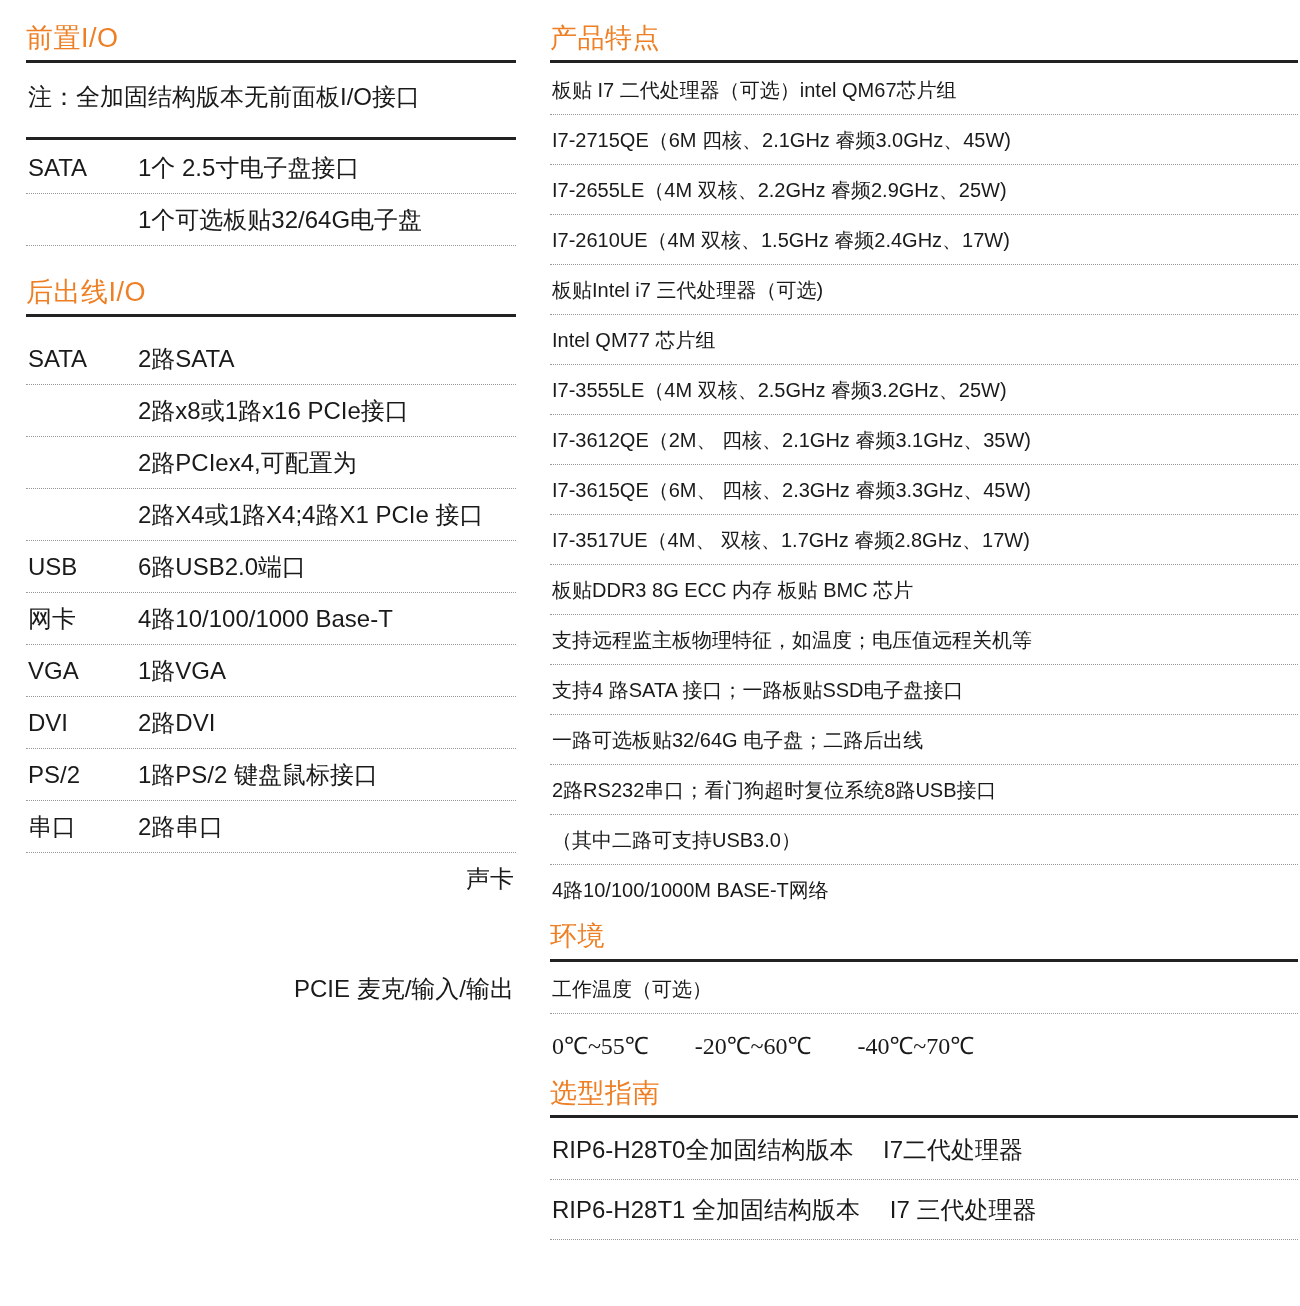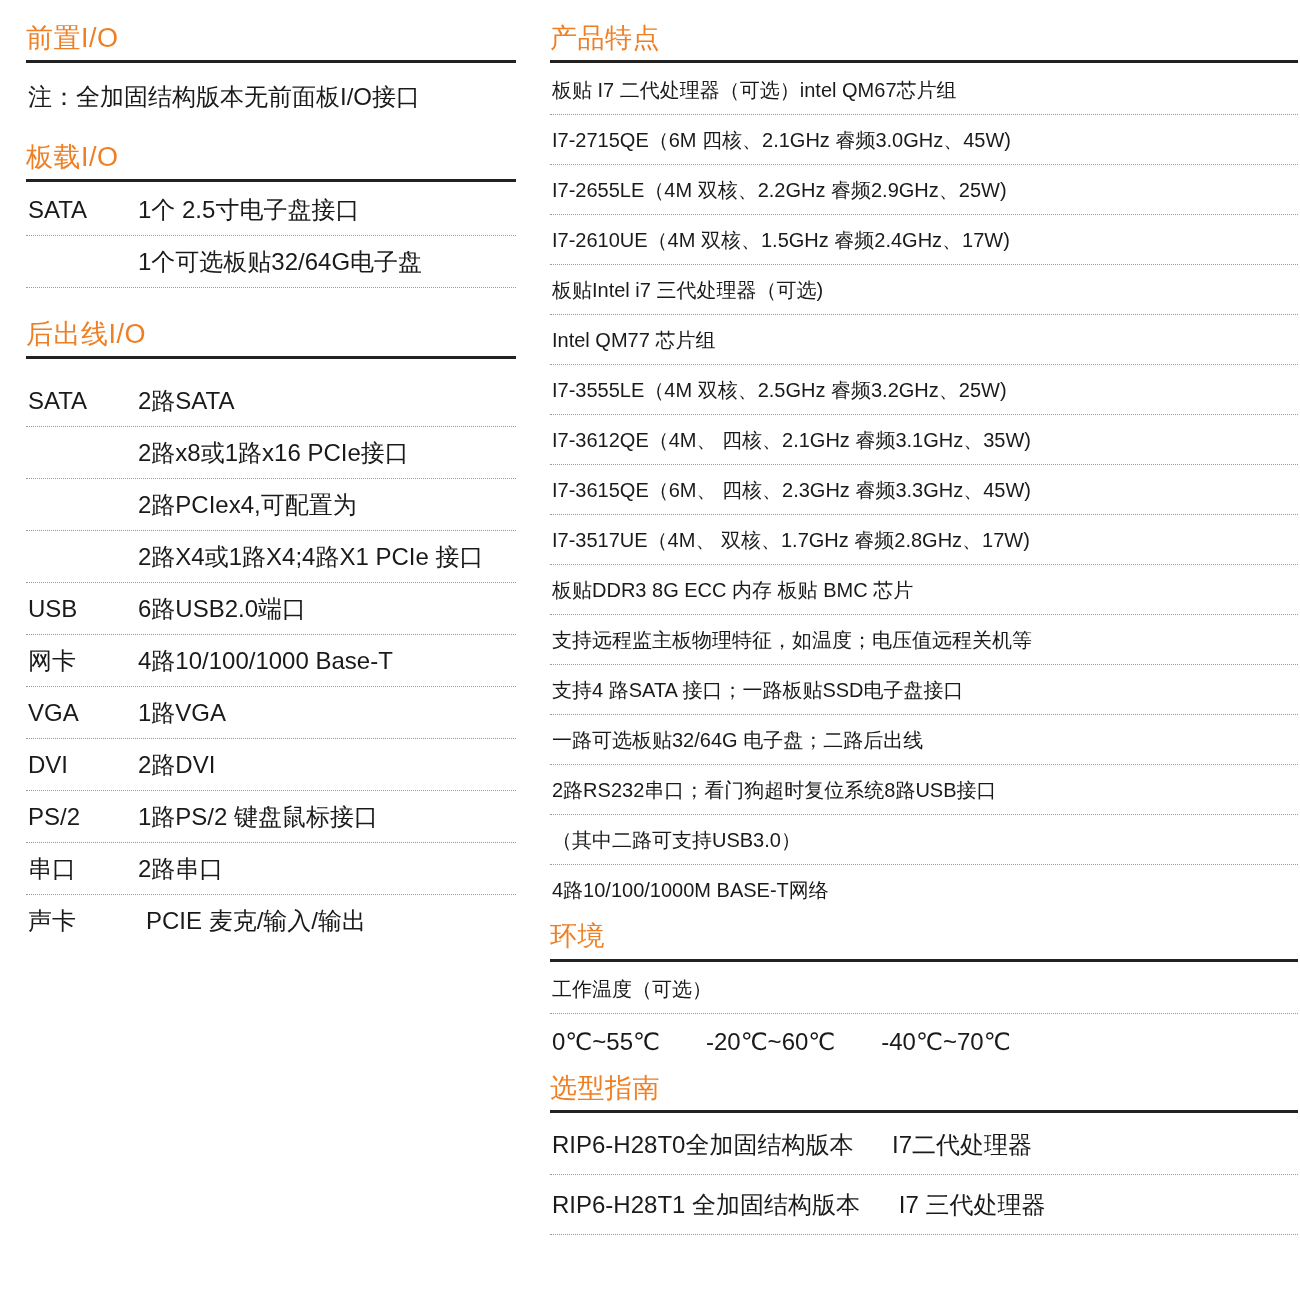--- a/index.html
+++ b/index.html
@@ -58,20 +58,21 @@
     align-items: flex-end;
     border-bottom: 1px dotted #9a9a9a;
     padding: 11px 2px 10px 2px;
     font-size: 24px;
     line-height: 1.25;
     min-height: 30px;
     box-sizing: border-box;
   }
   .row.no-border {
     border-bottom: none;
+    flex-direction: column;
   }
   .row .label {
     flex: 0 0 110px;
     white-space: nowrap;
   }
   .row .value {
     flex: 1 1 auto;
   }
   .row .value.indent {
     padding-left: 8px;
@@ -97,44 +98,44 @@
     padding: 12px 2px 11px 2px;
   }
   .env-head {
     margin-top: 2px;
   }
   .temp-row {
     display: flex;
     gap: 46px;
     font-size: 24px;
     padding: 14px 2px 12px 2px;
+    font-family: Liberation Serif, serif;
   }
   .guide-row {
     font-size: 24px;
     padding: 14px 2px 13px 2px;
     border-bottom: 1px dotted #9a9a9a;
   }
   .guide-row .model {
-    margin-right: 32px;
+    margin-right: 23px;
   }
 </style>
 </head>
 <body>
 
 <div class="page">
 
   <div class="col col-left">
 
     <h2 class="sec-title">前置I/O</h2>
     <div class="rule"></div>
     <div class="note">注：全加固结构版本无前面板I/O接口</div>
 
     <div class="spacer-sm"></div>
 
-    <h2 class="sec-title">板载I/O</h2>
     <div class="rule"></div>
 
     <div class="row">
       <span class="label">SATA</span>
       <span class="value">1个 2.5寸电子盘接口</span>
     </div>
     <div class="row">
       <span class="label"></span>
       <span class="value">1个可选板贴32/64G电子盘</span>
     </div>
@@ -198,21 +199,21 @@
     <h2 class="sec-title">产品特点</h2>
     <div class="rule"></div>
 
     <div class="row-full">板贴 I7 二代处理器（可选）intel QM67芯片组</div>
     <div class="row-full">I7-2715QE（6M 四核、2.1GHz 睿频3.0GHz、45W)</div>
     <div class="row-full">I7-2655LE（4M 双核、2.2GHz 睿频2.9GHz、25W)</div>
     <div class="row-full">I7-2610UE（4M 双核、1.5GHz 睿频2.4GHz、17W)</div>
     <div class="row-full">板贴Intel i7 三代处理器（可选)</div>
     <div class="row-full">Intel  QM77 芯片组</div>
     <div class="row-full">I7-3555LE（4M 双核、2.5GHz 睿频3.2GHz、25W)</div>
-    <div class="row-full">I7-3612QE（4M、 四核、2.1GHz 睿频3.1GHz、35W)</div>
+    <div class="row-full">I7-3612QE（2M、 四核、2.1GHz 睿频3.1GHz、35W)</div>
     <div class="row-full">I7-3615QE（6M、 四核、2.3GHz 睿频3.3GHz、45W)</div>
     <div class="row-full">I7-3517UE（4M、 双核、1.7GHz 睿频2.8GHz、17W)</div>
     <div class="row-full">板贴DDR3 8G ECC 内存 板贴 BMC 芯片</div>
     <div class="row-full">支持远程监主板物理特征，如温度；电压值远程关机等</div>
     <div class="row-full">支持4 路SATA 接口；一路板贴SSD电子盘接口</div>
     <div class="row-full">一路可选板贴32/64G 电子盘；二路后出线</div>
     <div class="row-full">2路RS232串口；看门狗超时复位系统8路USB接口</div>
     <div class="row-full">（其中二路可支持USB3.0）</div>
     <div class="row-full" style="border-bottom:none;">4路10/100/1000M BASE-T网络</div>
 

